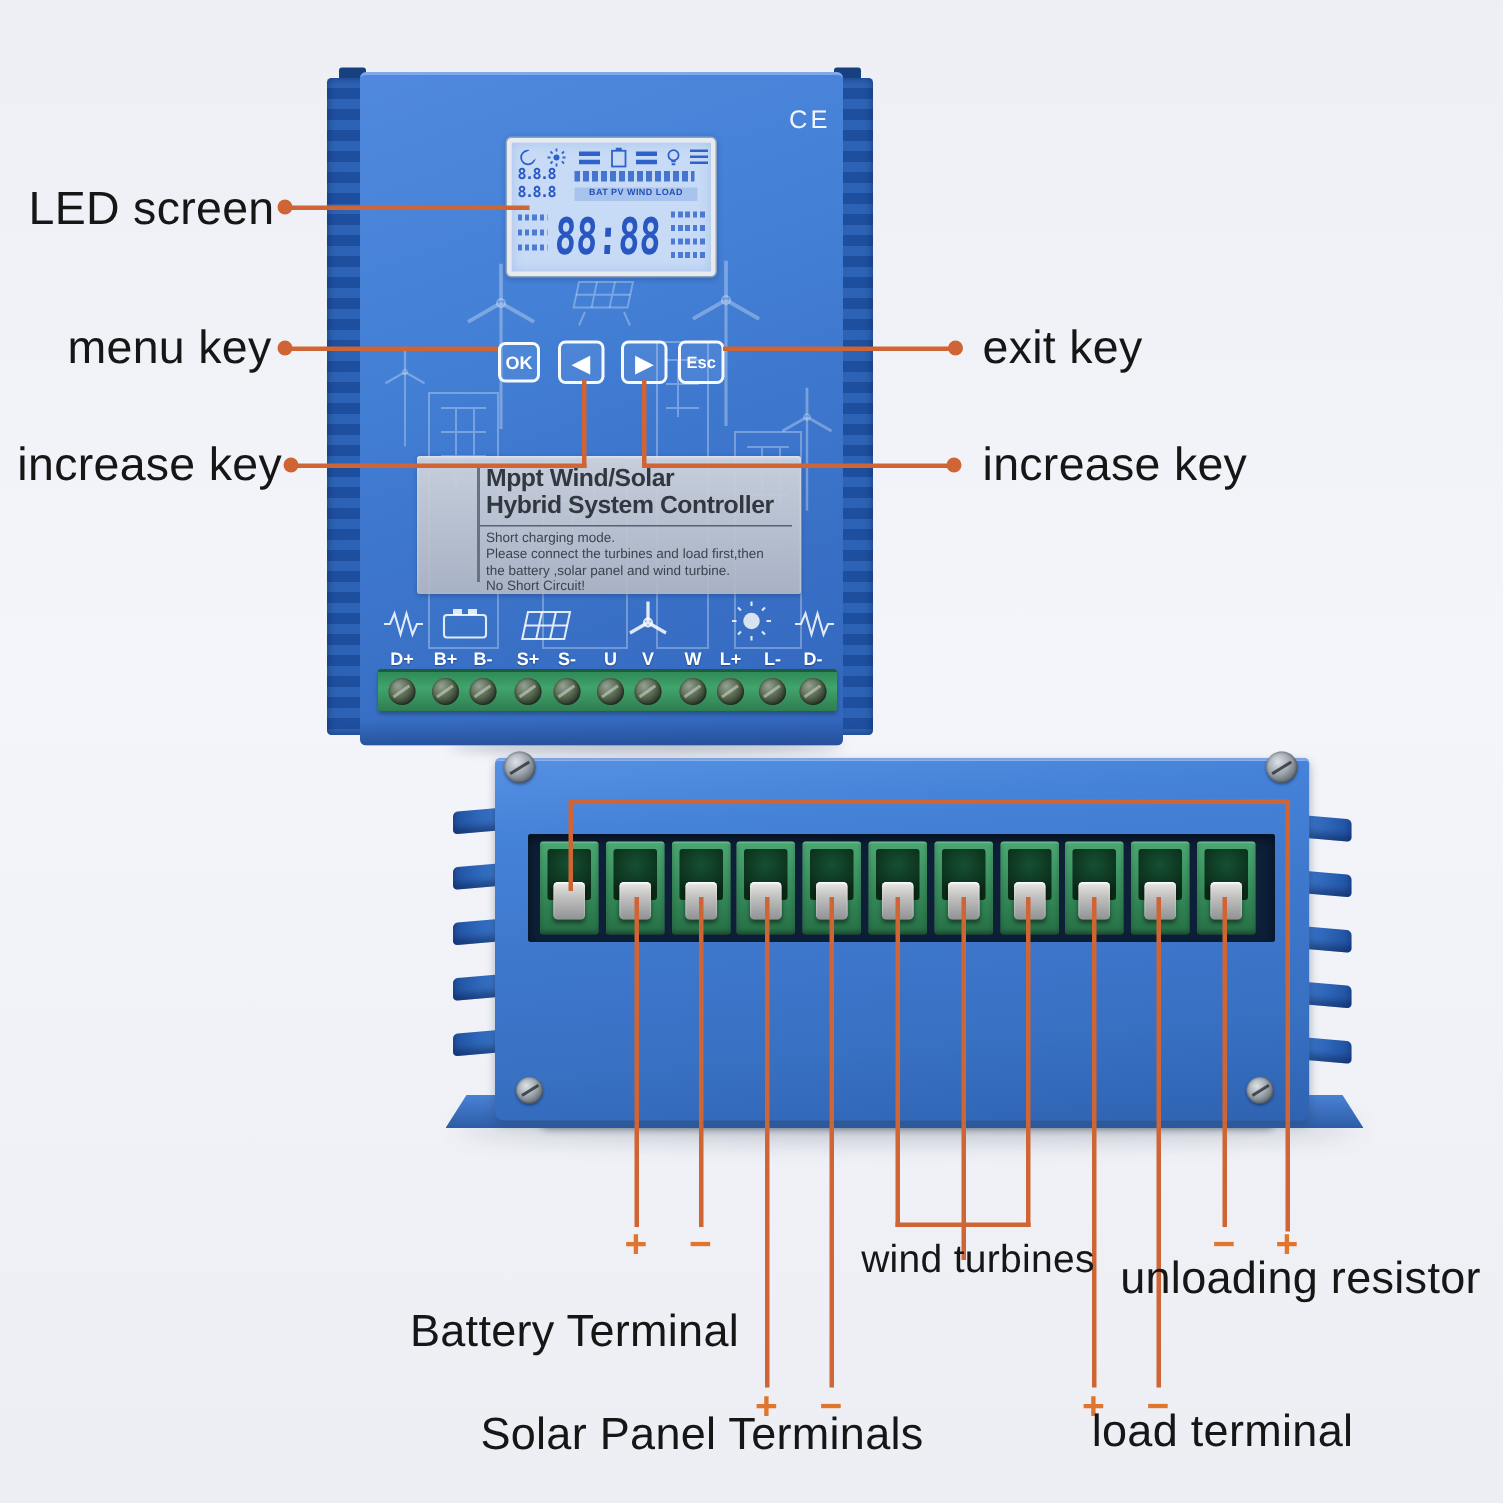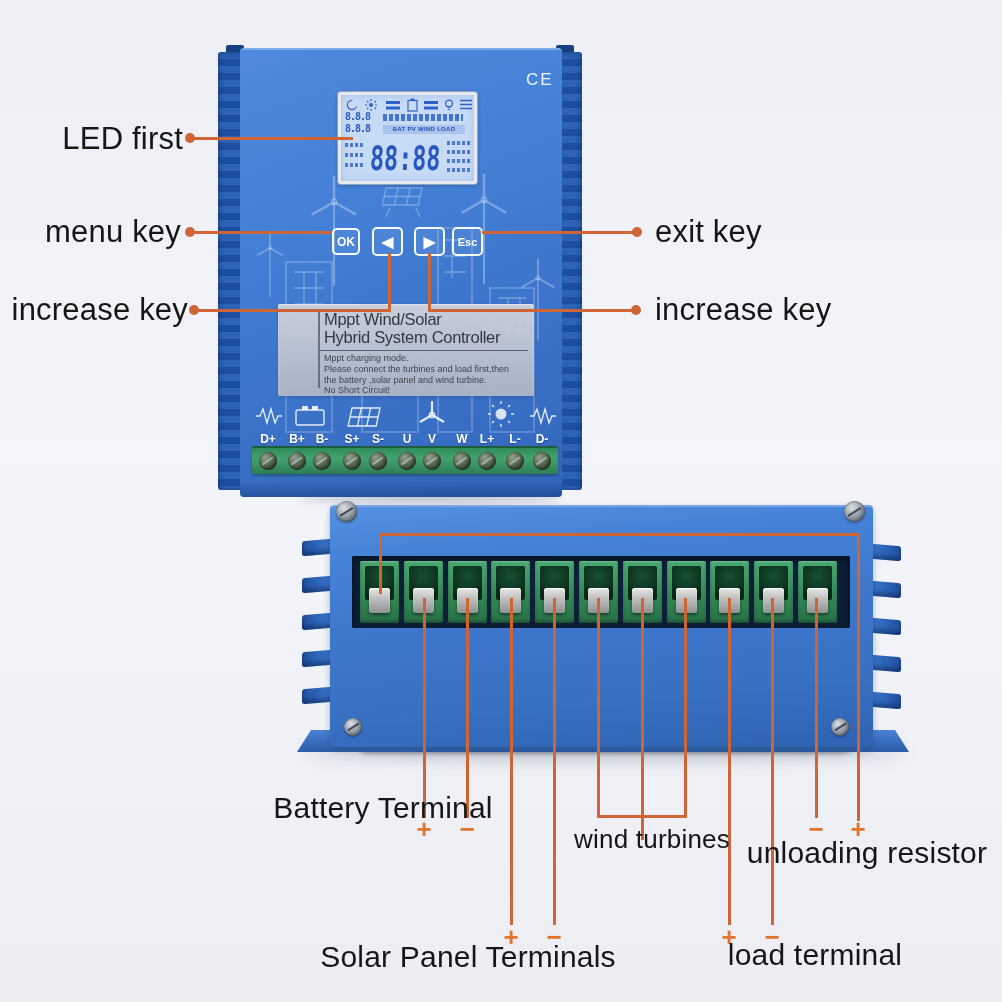--- a/index.html
+++ b/index.html
@@ -9,21 +9,21 @@
   .stage{position:relative;width:1002px;height:1002px;}
 
   
   .lab{position:absolute;color:#161616;font-size:31px;letter-spacing:.2px;white-space:nowrap;z-index:50;}
   .lab-led{right:819px;top:121px;}
   .lab-menu{right:821px;top:214px;}
   .lab-inc{right:814px;top:292px;}
   .lab-exit{left:655px;top:214px;}
   .lab-dec{left:655px;top:292px;}
   .lab-c{transform:translateX(-50%);}
-  .lab-batt{left:383px;top:791px;font-size:30px;}
+  .lab-batt{left:383px;top:871px;font-size:30px;}
   .lab-wind{left:652px;top:824px;font-size:26px;}
   .lab-unl{left:867px;top:836px;font-size:30px;}
   .lab-solar{left:468px;top:940px;font-size:30px;}
   .lab-load{left:815px;top:938px;font-size:30px;}
 
   
   .aline{position:absolute;background:#cf6434;z-index:40;}
   .adot{position:absolute;width:10px;height:10px;border-radius:50%;background:#cf6434;z-index:41;}
   .mk{position:absolute;transform:translate(-50%,-50%);color:#e0762e;
       font-weight:bold;font-size:26px;z-index:45;line-height:1;}
@@ -105,21 +105,21 @@
   .btn-prev,.btn-next{left:132px;top:177px;width:31px;height:29px;font-size:15px;}
   .btn-next{left:174px;}
   .btn-esc{left:212px;top:177px;width:31px;height:29px;font-size:11px;}
 
   
   .plate{position:absolute;left:38px;top:254px;width:256px;height:92px;box-sizing:border-box;
          background:linear-gradient(180deg,rgba(206,211,221,.95),rgba(177,183,196,.92));
          border-radius:2px;z-index:5;padding:6px 6px 4px 46px;
          box-shadow:inset 0 1px 2px rgba(255,255,255,.5),0 1px 3px rgba(20,40,90,.3);}
   .plate::before{content:"";position:absolute;left:40px;top:8px;bottom:8px;width:1.5px;background:#6a7180;}
-  .plate-title{font-size:16.5px;font-weight:normal;color:#32383f;line-height:1.12;letter-spacing:-.3px;white-space:nowrap;}
+  .plate-title{font-size:16.5px;font-weight:bold;color:#32383f;line-height:1.12;letter-spacing:-.3px;white-space:nowrap;}
   .plate-rule{height:1.5px;background:#596070;margin:3px 0 2px -4px;}
   .plate-note{font-size:9px;color:#3c434d;line-height:1.18;white-space:nowrap;}
 
   .func-icons{position:absolute;left:12px;top:350px;z-index:3;}
   .tlabel{position:absolute;top:382px;width:28px;text-align:center;color:#fff;
           font-weight:bold;font-size:12px;z-index:4;text-shadow:0 1px 1px rgba(0,20,60,.4);}
 
   .gstrip{position:absolute;left:12px;top:396px;width:306px;height:28px;border-radius:2px;z-index:4;
           background:linear-gradient(180deg,#2f8a57,#41a46c 40%,#2e7d50);
           border-top:2px solid #1d5e3a;box-sizing:border-box;box-shadow:0 2px 3px rgba(10,30,20,.35);}
@@ -263,21 +263,21 @@
       <span>▶</span>
       </div>
     <div class="btn btn-esc">
       <span>Esc</span>
       </div>
 
     <div class="plate">
       <div class="plate-title">Mppt Wind/Solar</div>
       <div class="plate-title">Hybrid System Controller</div>
       <div class="plate-rule"></div>
-      <div class="plate-note">Mppt charging mode.</div>
+      <div class="plate-note">Short charging mode.</div>
       <div class="plate-note">Please connect the turbines and load first,then</div>
       <div class="plate-note">the battery ,solar panel and wind turbine.</div>
       <div class="plate-note">No Short Circuit!</div>
     </div>
 
     <svg class="func-icons" width="306" height="34" viewBox="0 0 306 34" stroke="rgba(255,255,255,0.85)" fill="none" stroke-width="1.4">
       <polyline points="4,16 8,16 11,9 15,23 19,9 23,23 26,16 30,16"></polyline>
       <g>
         <rect x="44" y="10" width="28" height="15" rx="2"></rect>
         <rect x="50" y="6" width="6" height="4" fill="rgba(255,255,255,0.85)" stroke="none"></rect>
@@ -427,21 +427,21 @@
 
   <div class="mk mk-bp">+</div>
   <div class="mk mk-bm">−</div>
   <div class="mk mk-sp">+</div>
   <div class="mk mk-sm">−</div>
   <div class="mk mk-ldp">+</div>
   <div class="mk mk-ldm">−</div>
   <div class="mk mk-unm">−</div>
   <div class="mk mk-unp">+</div>
 
-  <div class="lab lab-led">LED first</div>
+  <div class="lab lab-led">LED screen</div>
   <div class="lab lab-menu">menu key</div>
   <div class="lab lab-inc">increase key</div>
   <div class="lab lab-exit">exit key</div>
   <div class="lab lab-dec">increase key</div>
 
   <div class="lab lab-c lab-batt">Battery Terminal</div>
   <div class="lab lab-c lab-wind">wind turbines</div>
   <div class="lab lab-c lab-unl">unloading resistor</div>
   <div class="lab lab-c lab-solar">Solar Panel Terminals</div>
   <div class="lab lab-c lab-load">load terminal</div>

